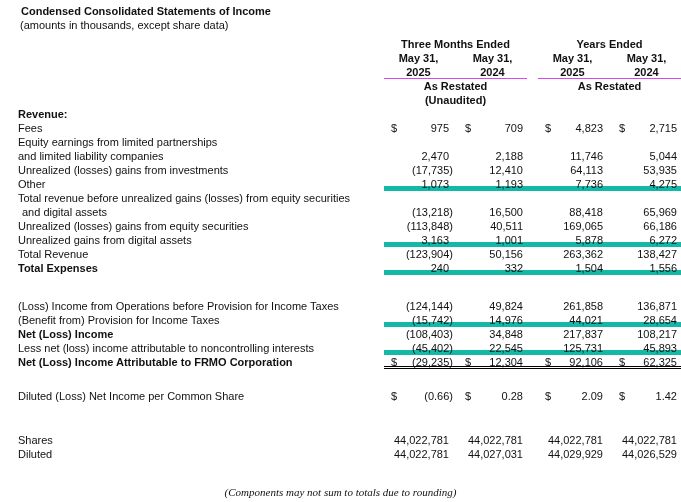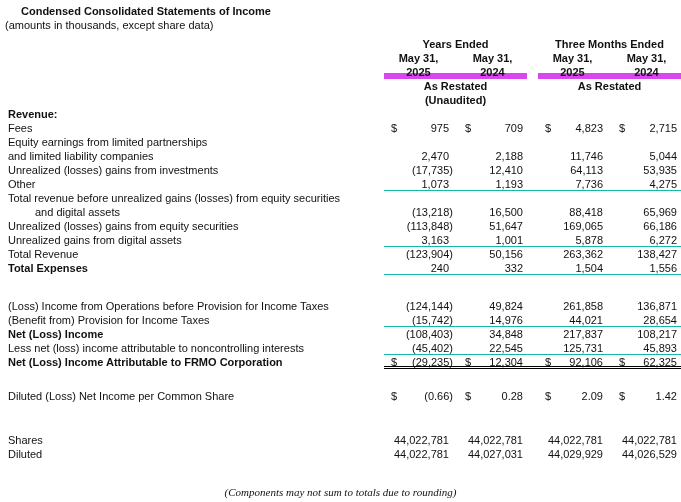--- a/index.html
+++ b/index.html
@@ -1,53 +1,53 @@
 <!DOCTYPE html>
 <html><head>
 <meta charset="utf-8">
 <style>
   html,body{margin:0;padding:0;background:#fff;}
   body{width:681px;height:502px;overflow:hidden;font-family:"Liberation Sans","DejaVu Sans",sans-serif;font-size:11px;color:#111;padding-top:4px;box-sizing:border-box;}
   .title{padding-left:21px;height:14px;line-height:14px;font-weight:bold;}
-  .subtitle{padding-left:5px;height:14px;line-height:14px;}
+  .subtitle{padding-left:20px;height:14px;line-height:14px;}
   .sp5{height:5px}.sp16{height:16px}.sp20{height:20px}.sp24{height:24px}
   .row{display:flex;height:14px;line-height:14px;white-space:nowrap;}
-  .lbl{flex:1 1 auto;padding-left:8px;overflow:hidden;box-sizing:border-box;}
-  .i1{}.i2{}.i3{padding-left:35px}
+  .lbl{flex:1 1 auto;padding-left:18px;overflow:hidden;box-sizing:border-box;}
+  .i1{}.i2{}.i3{padding-left:22px}
   .b{font-weight:bold}
   .vals{flex:0 0 297px;display:flex;box-sizing:border-box;height:14px;}
   .cell{width:69px;display:flex;padding-left:7px;box-sizing:border-box;}
   .cell+.cell{margin-left:5px;}
   .cell.g{margin-left:11px;}
   .d{flex:0 0 auto;text-align:left;}
   .n{flex:1 1 auto;text-align:right;}
   .n.pos{padding-right:4px;}
-  .bb{border-bottom:1px solid #14b8a6;}
+  .bb{border-bottom:5px solid #14b8a6;}
   .dbl{border-bottom:3px double #000;}
   .hdr{font-weight:bold;}
   .grp{width:143px;text-align:center;box-sizing:border-box;height:14px;display:flex;justify-content:center;}
   .grp+.grp{margin-left:11px;}
   .grp.solo{display:block;}
   .hc{width:69px;text-align:center;}
   .hc+.hc{margin-left:5px;}
-  .yline{border-bottom:6px solid #d946ef;}
+  .yline{border-bottom:1px solid #d946ef;}
   .footnote{height:14px;line-height:14px;text-align:center;font-family:"Liberation Serif","DejaVu Serif",serif;font-style:italic;}
 </style>
 </head>
 <body>
 
 <div class="title">Condensed Consolidated Statements of Income</div>
 <div class="subtitle">(amounts in thousands, except share data)</div>
 <div class="sp5"></div>
 
 <div class="row hdr">
   <div class="lbl"></div>
   <div class="vals">
+    <div class="grp solo">Three Months Ended</div>
     <div class="grp solo">Years Ended</div>
-    <div class="grp solo">Three Months Ended</div>
   </div>
 </div>
 <div class="row hdr">
   <div class="lbl"></div>
   <div class="vals">
     <div class="grp">
         <div class="hc">May 31,</div>
         <div class="hc">May 31,</div>
       </div>
     <div class="grp">
@@ -211,21 +211,21 @@
 
 <div class="row">
     <div class="lbl i1">Unrealized (losses) gains from equity securities</div>
     <div class="vals">
       <div class="cell">
         <span class="d"></span>
         <span class="n">(113,848)</span>
       </div>
       <div class="cell">
         <span class="d"></span>
-        <span class="n pos">51,647</span>
+        <span class="n pos">40,511</span>
       </div>
       <div class="cell g">
         <span class="d"></span>
         <span class="n pos">169,065</span>
       </div>
       <div class="cell">
         <span class="d"></span>
         <span class="n pos">66,186</span>
       </div>
     </div>

